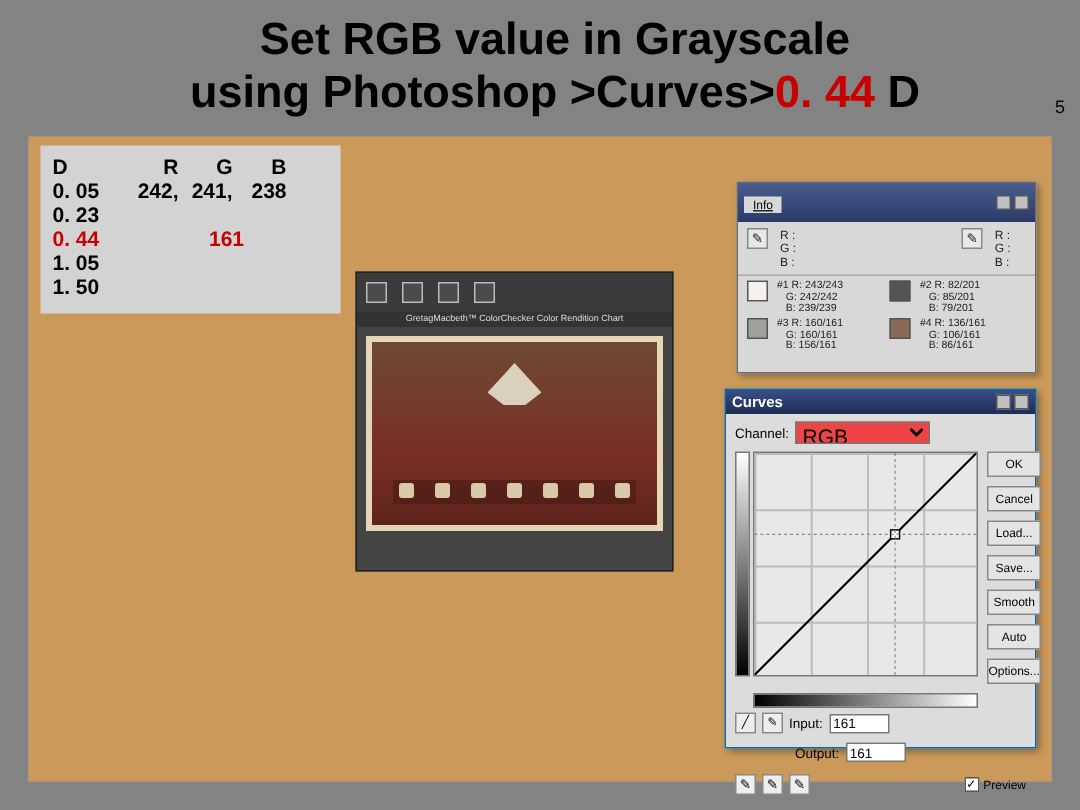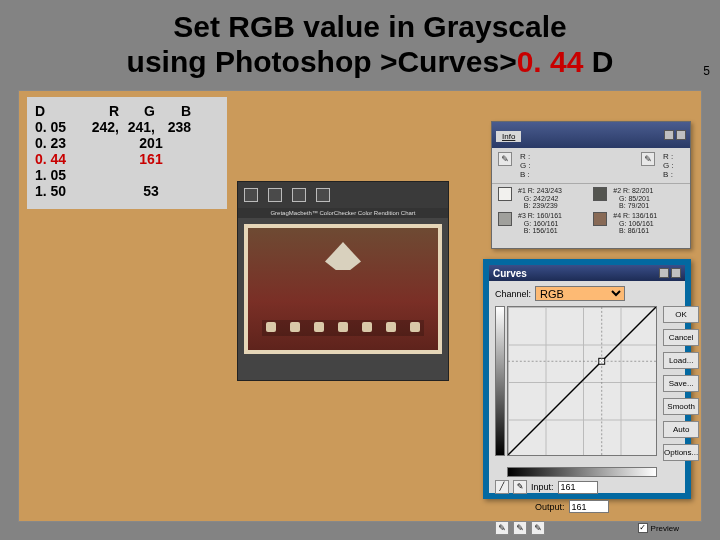--- a/index.html
+++ b/index.html
@@ -156,42 +156,42 @@
   .info-panel .pair .swatch { width: 14px; height: 14px; border: 1px solid #555; }
   .info-panel .pair .txt { font-size: 7px; line-height: 1.1; }
 
   .curves-panel {
     position: absolute;
     top: 168px;
     right: 10px;
     width: 208px;
     height: 240px;
     background: #dcdcdc;
-    border: 6px solid #0369a1;
+    border: 1px solid #0369a1;
     box-shadow: 2px 2px 5px rgba(0,0,0,0.4);
     font-size: 9px;
   }
   .curves-panel .titlebar {
     height: 16px;
     background: linear-gradient(#3a4e88, #1d2c55);
     color: #fff;
     font-size: 10px;
     font-weight: bold;
     display: flex; align-items: center; justify-content: space-between;
     padding: 0 4px;
   }
   .curves-panel .titlebar .winbtns { display: flex; gap: 2px; }
   .curves-panel .titlebar .winbtns div {
     width: 10px; height: 10px; background: #c0c0c0; border: 1px solid #555;
   }
   .curves-panel .chrow {
     display: flex; align-items: center; gap: 4px; padding: 5px 6px;
   }
   .curves-panel .chrow select {
-    font-size: 11px; width: 90px; height: 15px; background: #fdba74; border: 1px solid #777;
+    font-size: 14px; width: 90px; height: 15px; background: #ef4444; border: 1px solid #777;
   }
   .curves-panel .main {
     display: flex; padding: 0 6px 4px 6px; gap: 6px;
   }
   .curves-panel .graph-wrap { display: flex; gap: 2px; }
   .curves-panel .vgrad {
     width: 10px; height: 150px;
     background: linear-gradient(#fff, #000);
     border: 1px solid #777;
   }
@@ -267,32 +267,30 @@
     </div>
     <div id="dtable-rows">
         <div class="row">
           <div class="c1">0. 05</div>
           <div class="c2">242,</div>
           <div class="c3">241,</div>
           <div class="c4">238</div>
         </div>
         <div class="row">
           <div class="c1">0. 23</div>
-          <div class="center">201</div>
         </div>
         <div class="row hl">
           <div class="c1">0. 44</div>
           <div class="center">161</div>
         </div>
         <div class="row">
           <div class="c1">1. 05</div>
         </div>
         <div class="row">
           <div class="c1">1. 50</div>
-          <div class="center">53</div>
         </div>
       </div>
   </div>
 
   <div class="photo">
     <div class="topbar">
       <div class="ico"></div>
       <div class="ico"></div>
       <div class="ico"></div>
       <div class="ico"></div>

